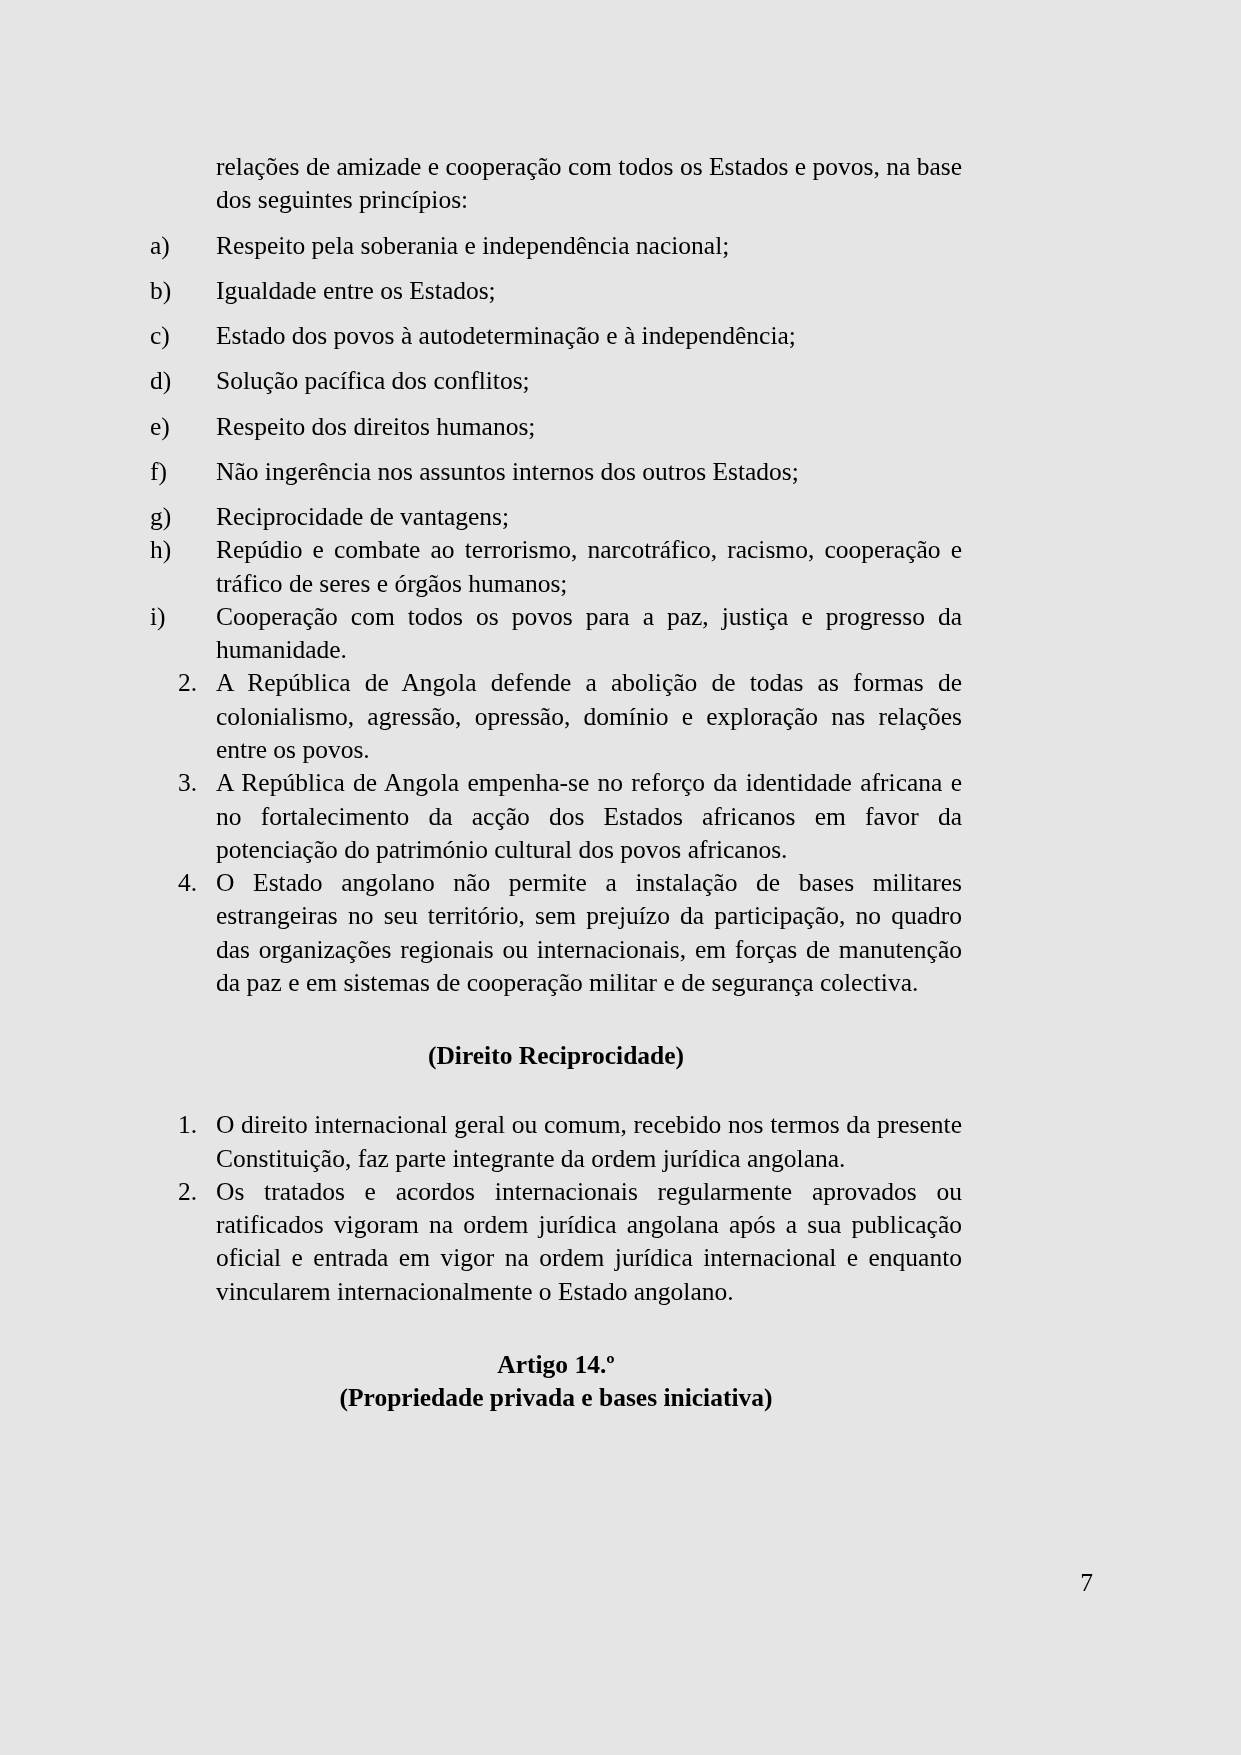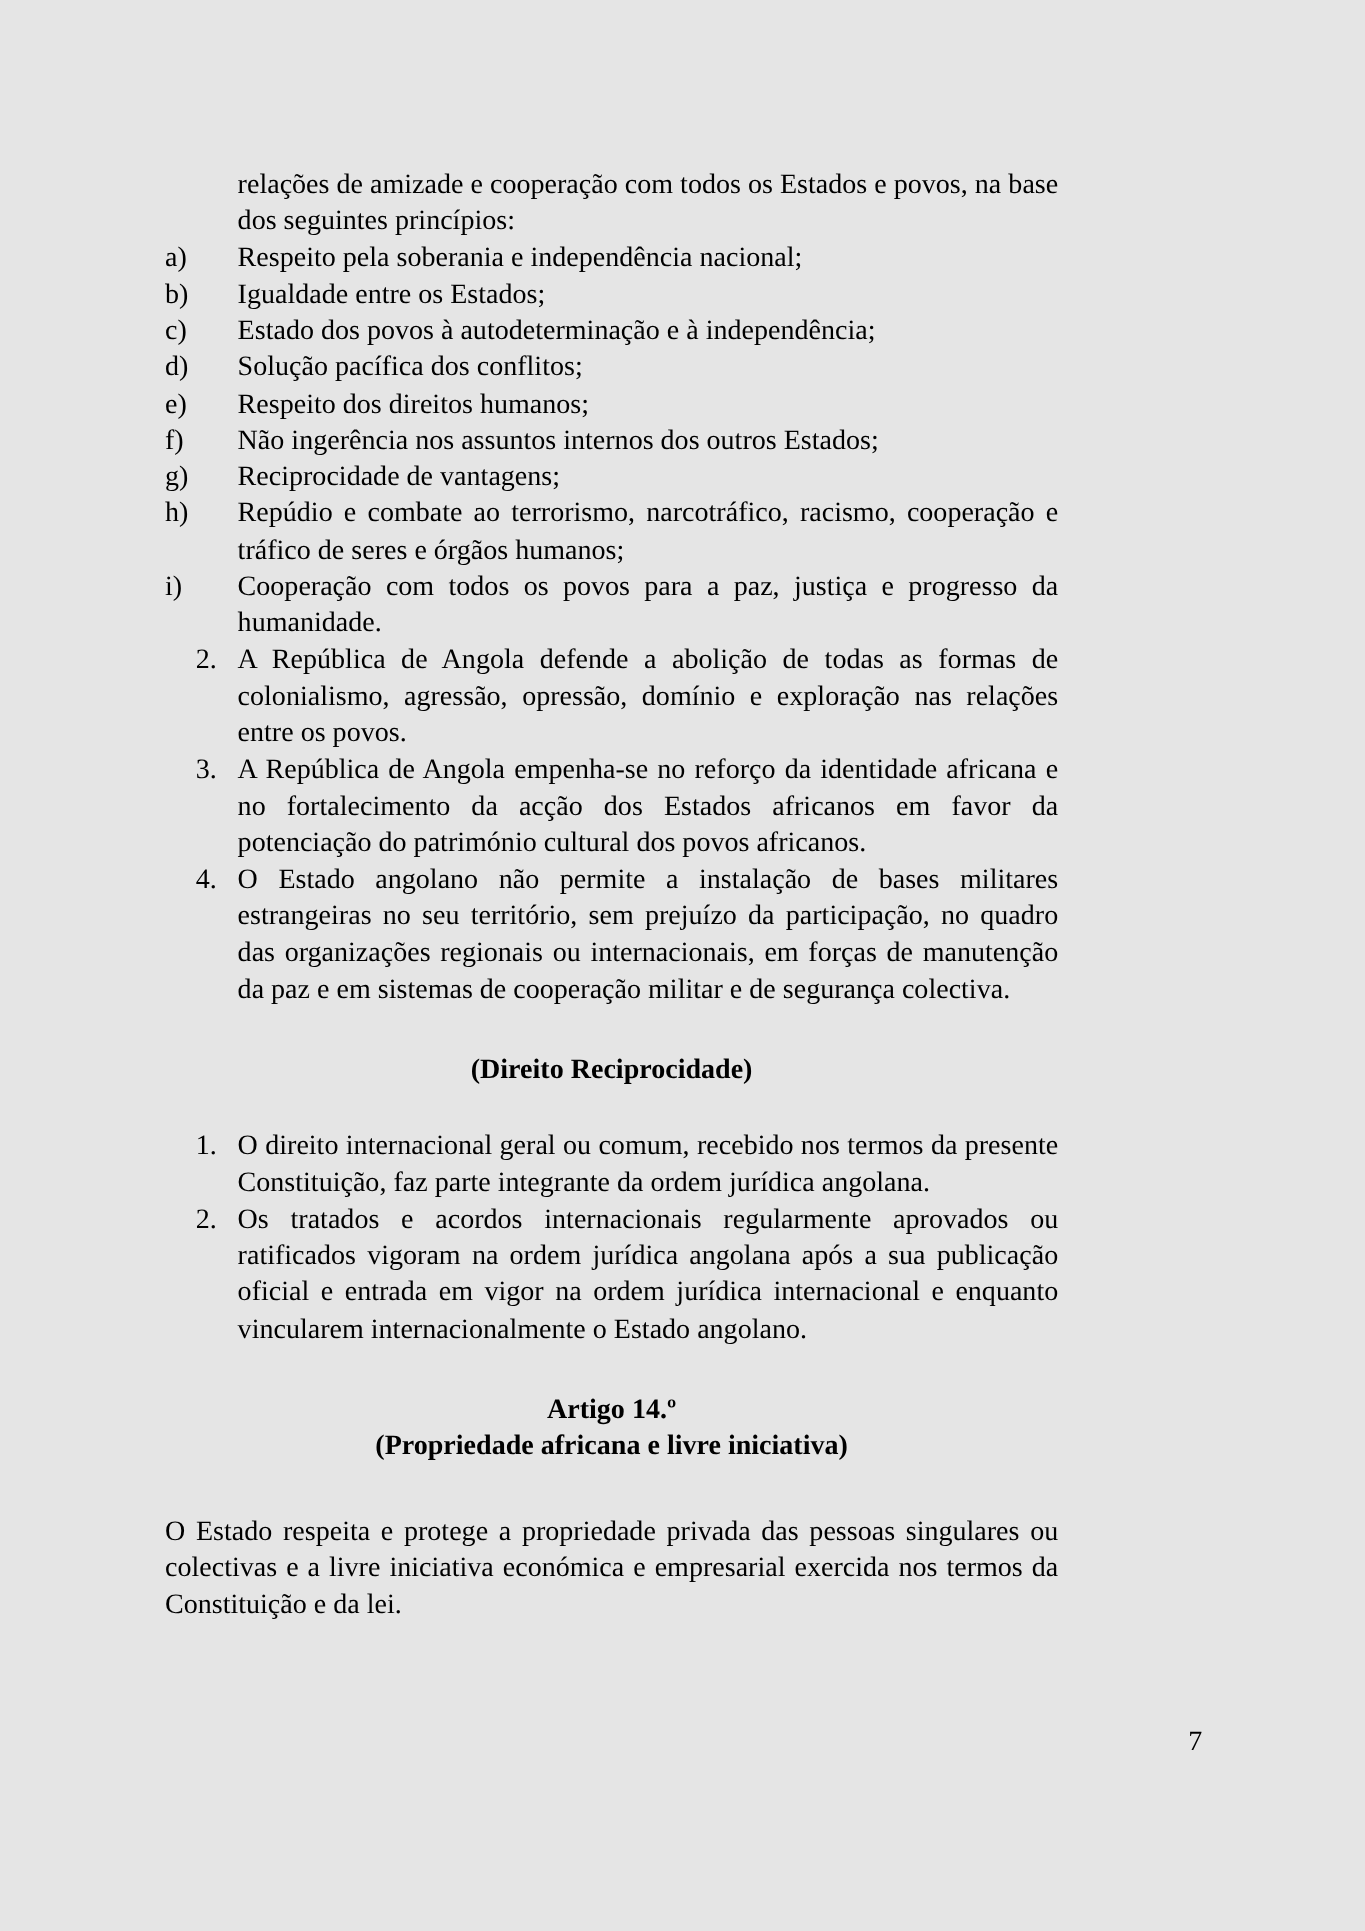--- a/index.html
+++ b/index.html
@@ -87,20 +87,21 @@
     width: 46px;
     text-align: left;
     font-size: 25.5px;
     line-height: 1.305;
   }
   .alpha-item > .body {
     display: block;
   }
   .alpha-item.nojust > .body {
     text-align: left;
+    margin-top: 12px;
   }
 
   
   .article-heading {
     text-align: center;
     font-weight: bold;
     font-size: 25.5px;
     line-height: 1.305;
   }
   .heading-block {
@@ -202,23 +203,22 @@
         <span class="body">O direito internacional geral ou comum, recebido nos termos da presente Constituição, faz parte integrante da ordem jurídica angolana.</span>
       </li>
       <li class="num-item">
         <span class="marker">2.</span>
         <span class="body">Os tratados e acordos internacionais regularmente aprovados ou ratificados vigoram na ordem jurídica angolana após a sua publicação oficial e entrada em vigor na ordem jurídica internacional e enquanto vincularem internacionalmente o Estado angolano.</span>
       </li>
     </ul>
 
     <div class="heading-block">
       <div class="article-heading">Artigo 14.º</div>
-      <div class="article-heading">(Propriedade africana e livre iniciativa)</div>
+      <div class="article-heading">(Propriedade privada e bases iniciativa)</div>
     </div>
 
     <div class="spacer-44"></div>
 
-    <p class="plain-para">O Estado respeita e protege a propriedade privada das pessoas singulares ou colectivas e a livre iniciativa económica e empresarial exercida nos termos da Constituição e da lei.</p>
 
   </div>
 
   <div class="page-number">7</div>
 </div>
 
 </body></html>

